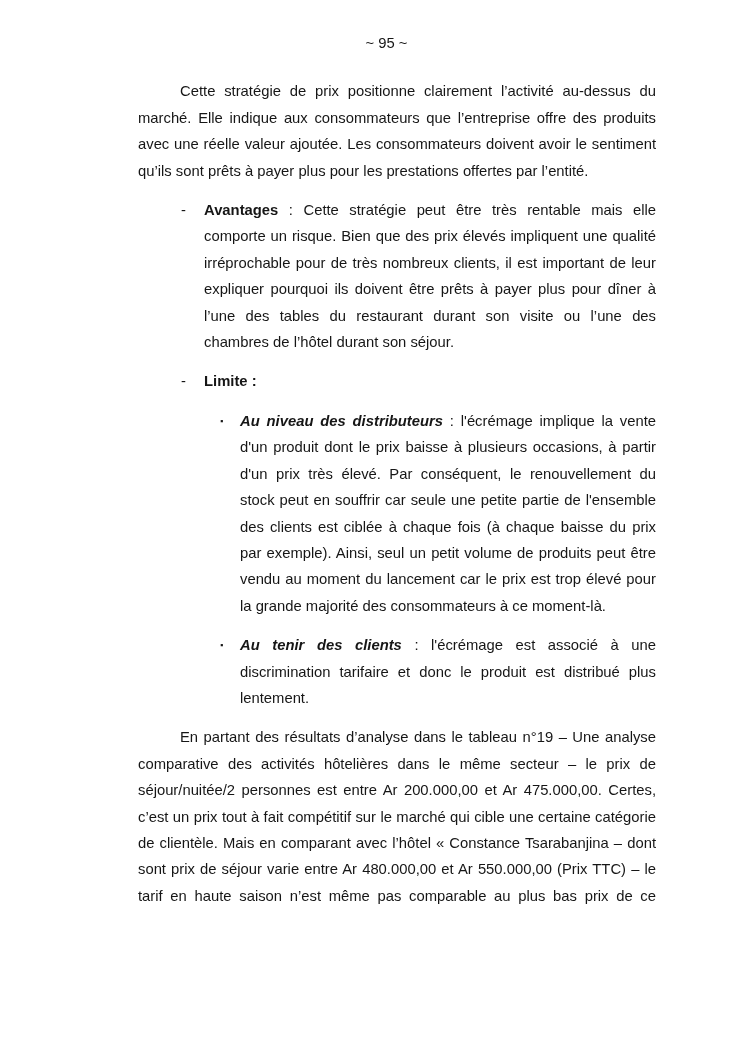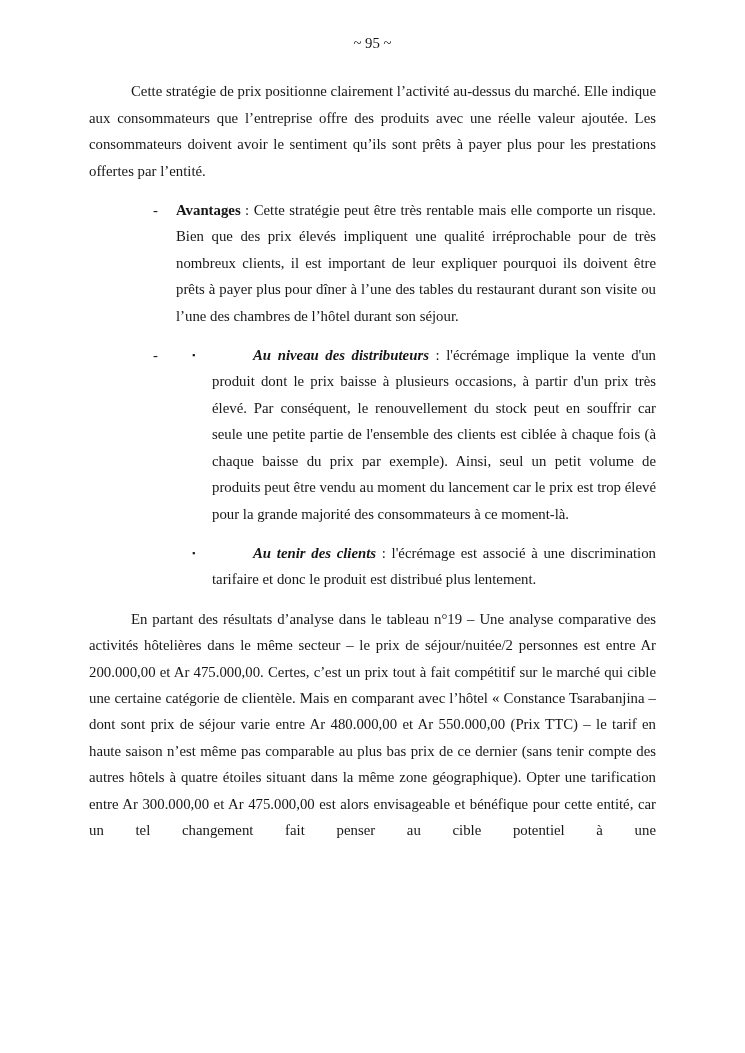--- a/index.html
+++ b/index.html
@@ -1,37 +1,37 @@
 <!DOCTYPE html>
 <html lang="fr"><head>
 <meta charset="utf-8">
 <style>
   html, body { margin: 0; padding: 0; background: #ffffff; }
   .page {
     width: 745px;
     height: 915px;
     background: #ffffff;
     box-sizing: border-box;
-    padding: 30px 89px 0 89px;
-    font-family: Liberation Serif, serif;
+    padding: 30px 89px 0 117px;
+    font-family: Liberation Sans, sans-serif;
     font-size: 14.8px;
     line-height: 26.4px;
     color: #161616;
     overflow: hidden;
     position: relative;
   }
   .page-number {
     text-align: center;
     margin: 0 0 22px 0;
   }
   p.para {
     margin: 0 0 13px 0;
     text-align: justify;
   }
-  p.indent { text-indent: 42px; }
+  p.indent { text-indent: 42px; margin-left: 21px; }
   p.justify-last { text-align-last: justify; }
   .li1 {
     position: relative;
     padding-left: 87px;
     margin-bottom: 13px;
   }
   .li1 > .bullet {
     position: absolute;
     left: 64px;
     top: 0;
@@ -44,39 +44,40 @@
   }
   .li2 > .bullet {
     position: absolute;
     left: 103px;
     top: 0;
     font-size: 9px;
     line-height: 26.4px;
   }
   .li1 p.para, .li2 p.para { margin: 0; }
   .bold { font-weight: bold; }
-  .bolditalic { font-weight: bold; font-style: italic; margin-left: 41px; }
+  .bolditalic { font-weight: bold; font-style: italic; }
 </style>
 </head>
 <body>
 
 <div class="page">
 
   <div class="page-number">~ 95 ~</div>
 
   <p class="para indent">Cette stratégie de prix positionne clairement l’activité au-dessus du marché. Elle indique aux consommateurs que l’entreprise offre des produits avec une réelle valeur ajoutée. Les consommateurs doivent avoir le sentiment qu’ils sont prêts à payer plus pour les prestations offertes par l’entité.</p>
 
 
   <div class="li1">
     <span class="bullet">-</span>
     <p class="para"><span class="bold">Avantages</span><span> : </span><span>Cette stratégie peut être très rentable mais elle comporte un risque. Bien que des prix élevés impliquent une qualité irréprochable pour de très nombreux clients, il est important de leur expliquer pourquoi ils doivent être prêts à payer plus pour dîner à l’une des tables du restaurant durant son visite ou l’une des chambres de l’hôtel durant son séjour.</span></p>
   </div>
 
   <div class="li1">
     <span class="bullet">-</span>
+    <p class="para"><span class="bold">Limite :</span></p>
   </div>
 
   <div class="li2">
     <span class="bullet">▪</span>
     <p class="para"><span class="bolditalic">Au niveau des distributeurs</span><span> : l'écrémage implique la vente d'un produit dont le prix baisse à plusieurs occasions, à partir d'un prix très élevé. Par conséquent, le renouvellement du stock peut en souffrir car seule une petite partie de l'ensemble des clients est ciblée à chaque fois (à chaque baisse du prix par exemple). Ainsi, seul un petit volume de produits peut être vendu au moment du lancement car le prix est trop élevé pour la grande majorité des consommateurs à ce moment-là.</span></p>
   </div>
 
   <div class="li2">
     <span class="bullet">▪</span>
     <p class="para"><span class="bolditalic">Au tenir des clients</span><span> : l'écrémage est associé à une discrimination tarifaire et donc le produit est distribué plus lentement.</span></p>

